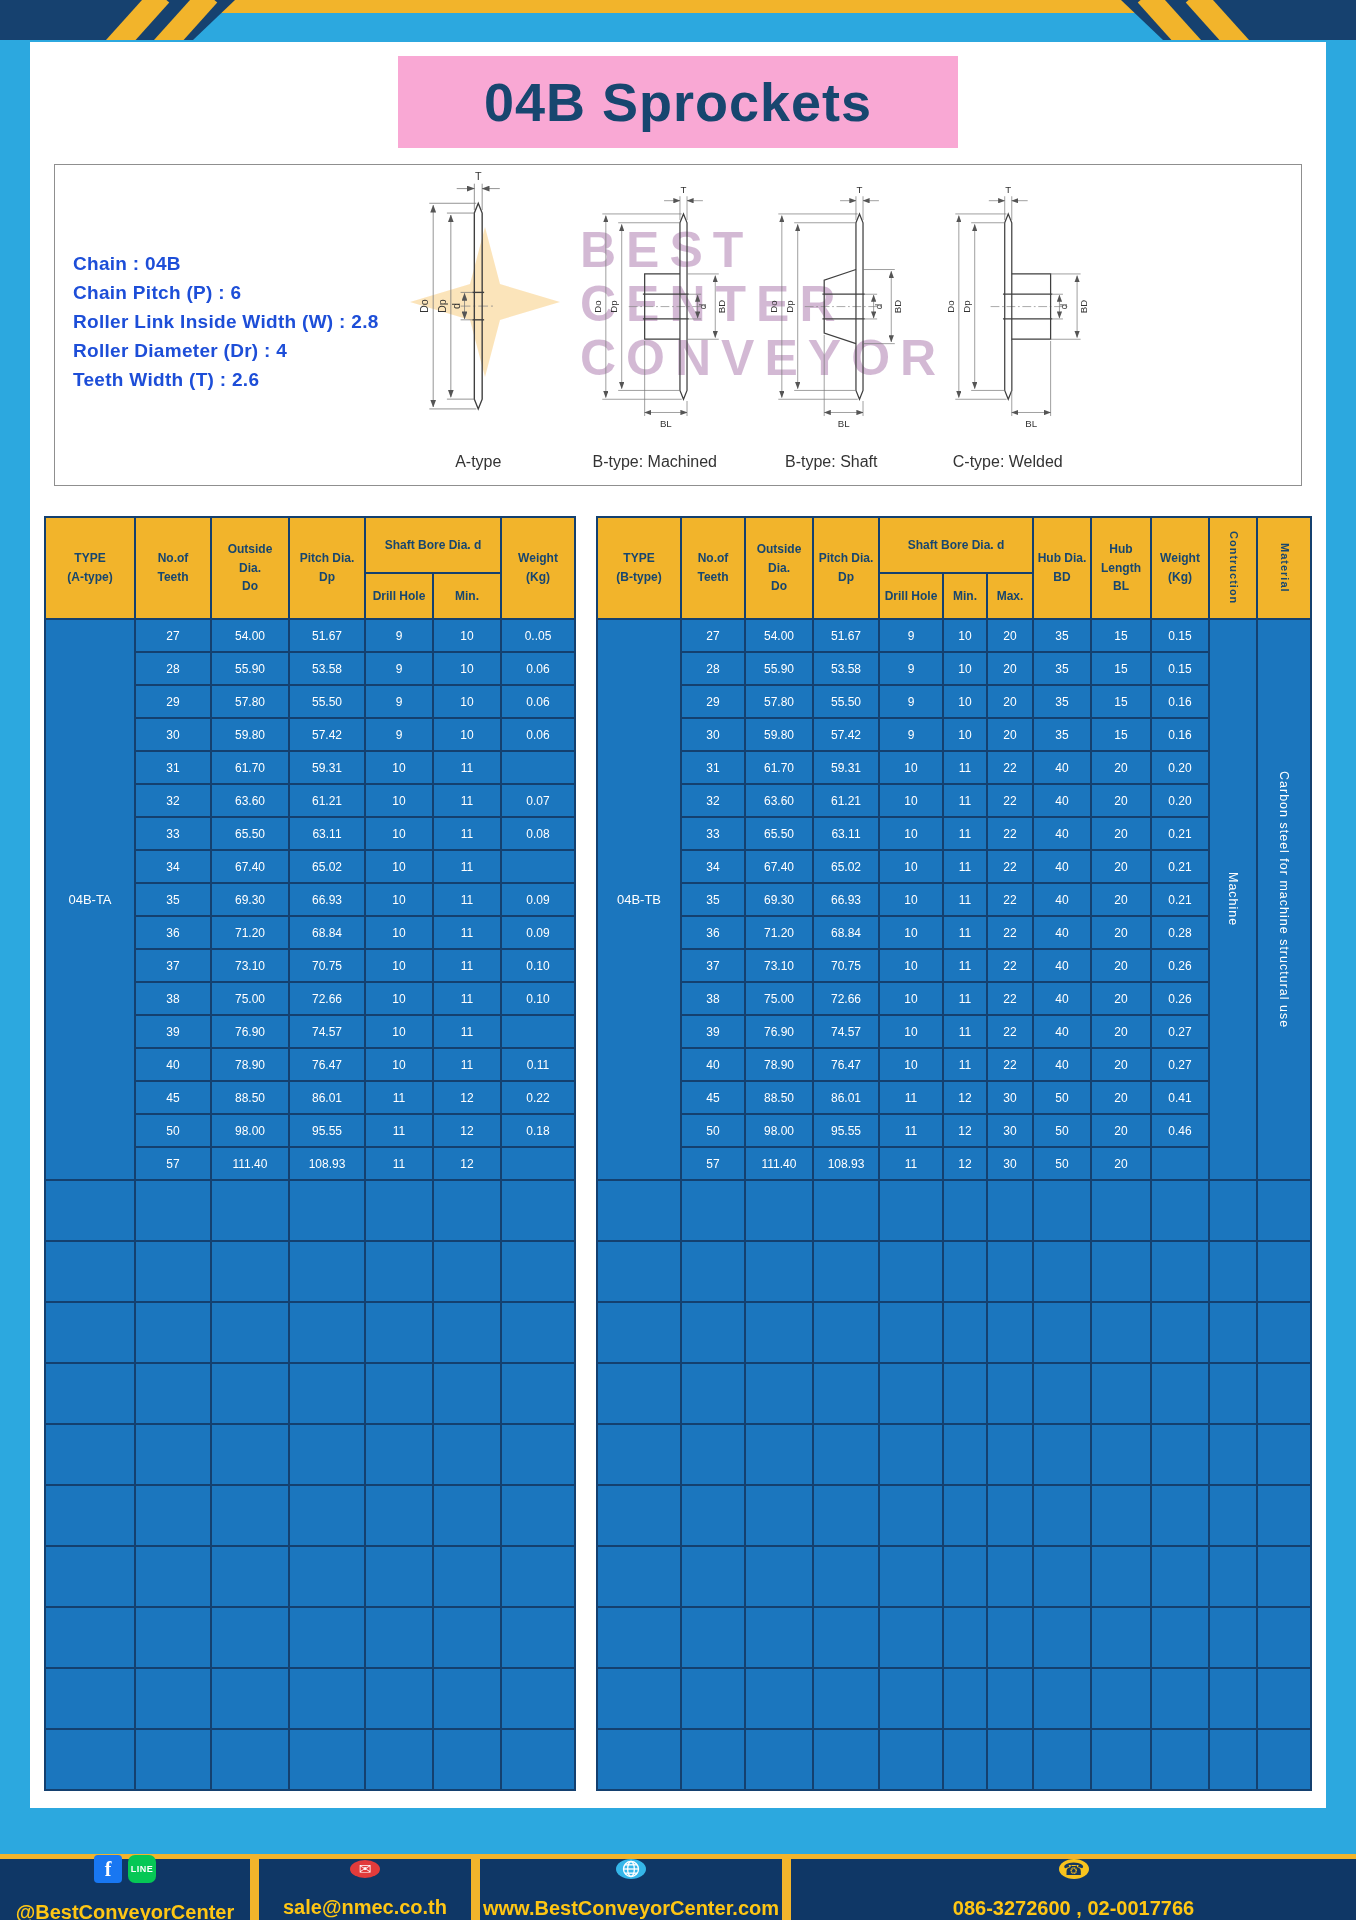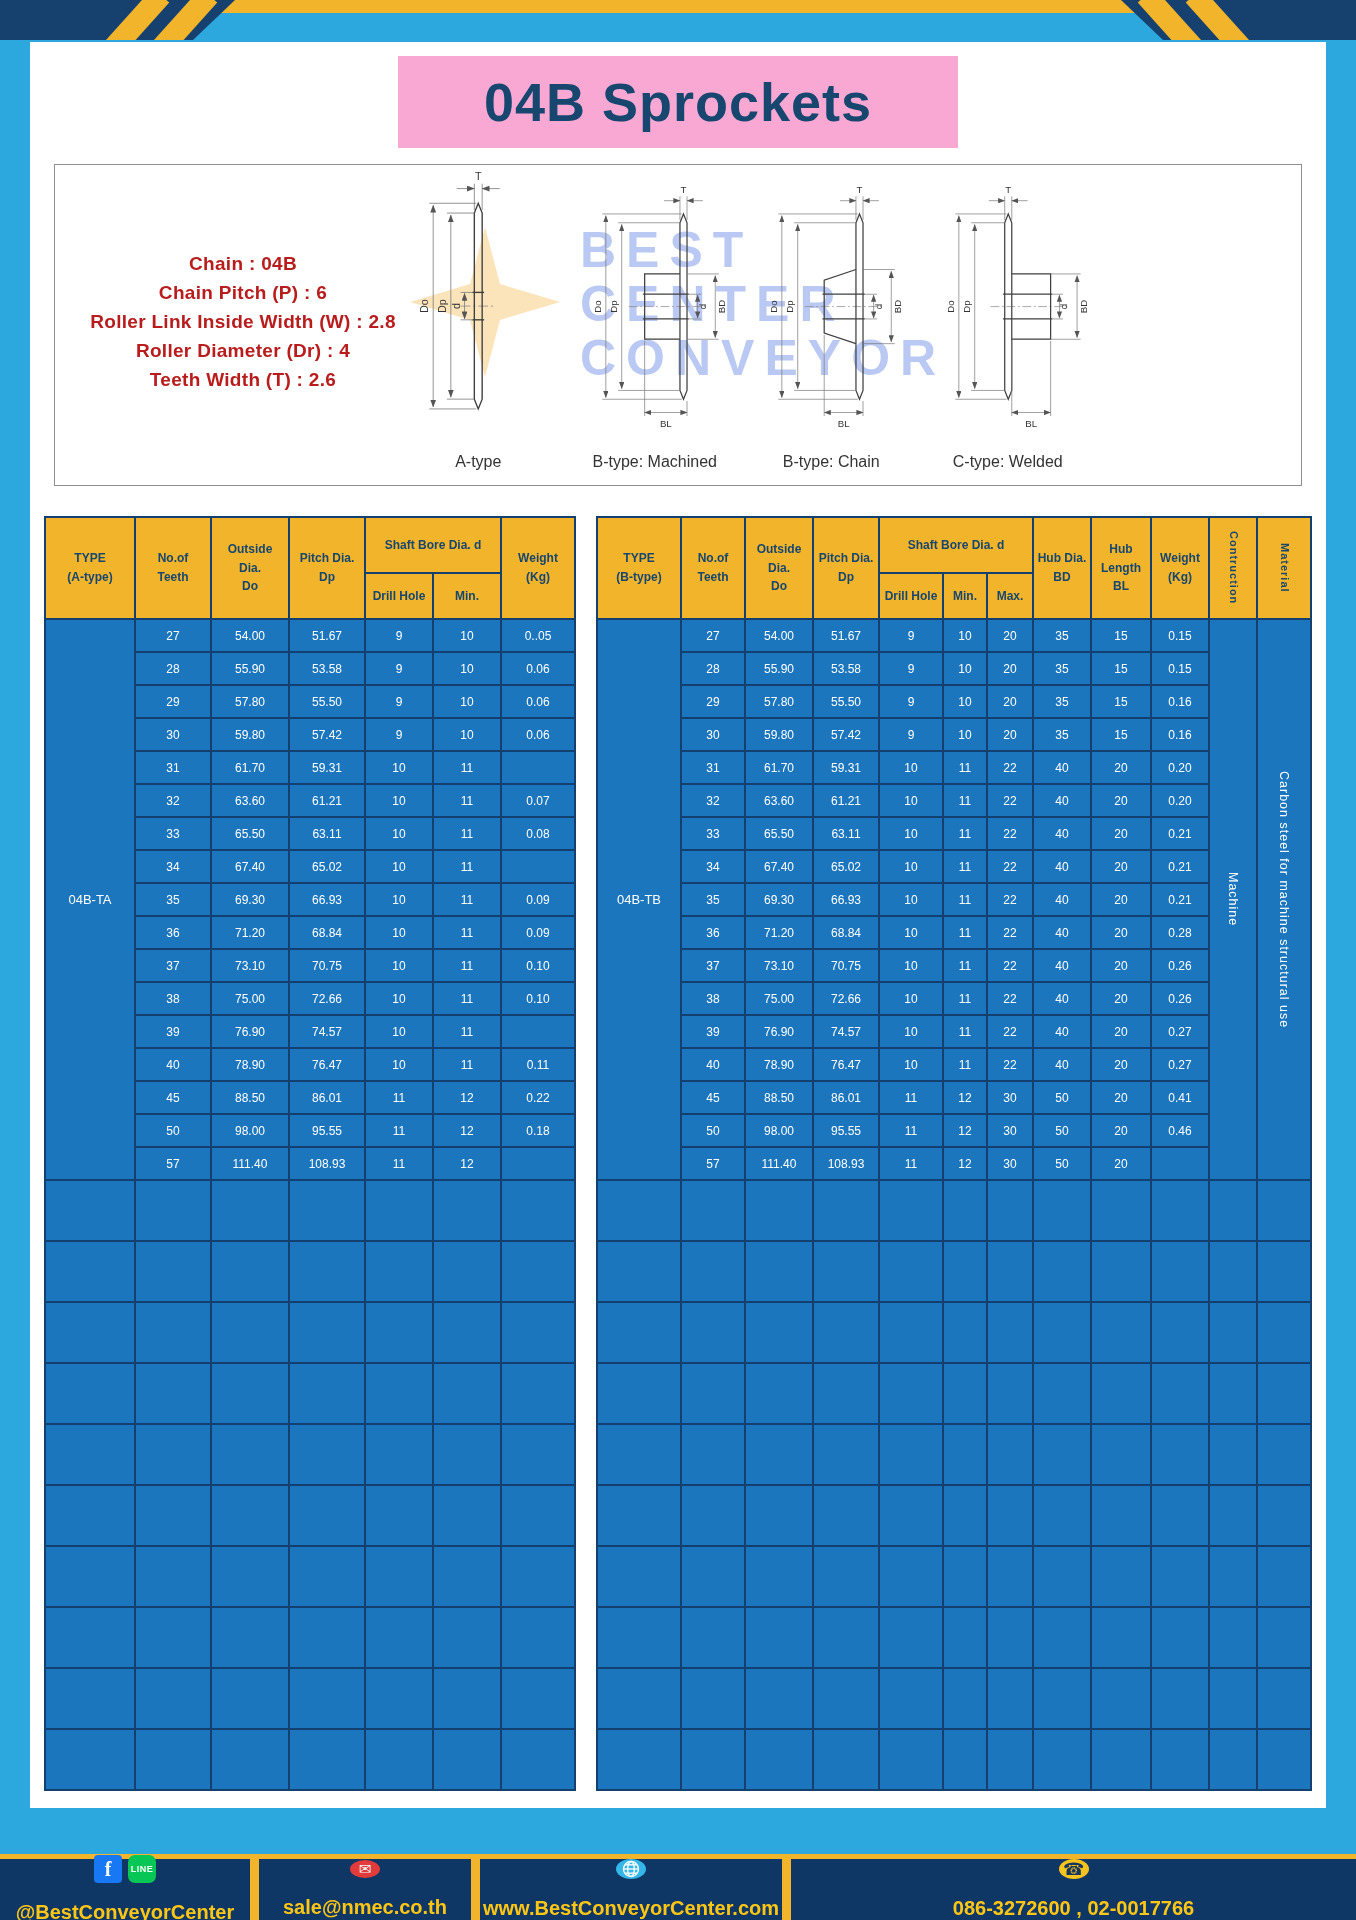--- a/index.html
+++ b/index.html
@@ -30,25 +30,25 @@
     width:560px; height:92px; background:#f9a8d4;
     display:flex; align-items:center; justify-content:center;
   }
   .title-box h1 { font-size:54px; font-weight:bold; color:#17466F; letter-spacing:1px; }
 
   
   .diagram { position:absolute; left:24px; right:24px; top:122px; height:322px; background:#fff; border:1px solid #8f8f8f; }
 
   .watermark { position:absolute; left:355px; top:58px; display:flex; align-items:center; gap:20px; opacity:0.30; pointer-events:none; }
   .wm-star svg { width:150px; height:150px; }
-  .wm-text { color:#1d4ed8; font-weight:bold; }
+  .wm-text { color:#701a75; font-weight:bold; }
   .wm-line { font-size:50px; letter-spacing:10px; line-height:1.08; }
 
   .specs { position:absolute; left:18px; top:88px; width:340px; }
-  .spec-line { font-size:19px; font-weight:bold; color:#b91c1c; margin-bottom:7px; letter-spacing:0.3px;text-align:center; }
+  .spec-line { font-size:19px; font-weight:bold; color:#1d4ed8; margin-bottom:7px; letter-spacing:0.3px; }
 
   .drawings { position:absolute; left:335px; top:4px; width:706px; height:310px; display:flex; }
   .drawing { flex:1; display:flex; flex-direction:column; align-items:center; }
   .drawing svg { flex:1; width:100%; }
   .drawing-label { height:26px; font-size:16px; color:#333; }
   .shape { stroke:#3f3f3f; stroke-width:1.4; fill:none; }
   .thin  { stroke:#777; stroke-width:0.8; fill:none; }
   .cl    { stroke:#888; stroke-width:0.8; stroke-dasharray:10 3 2 3; fill:none; }
   .drawing text { font-size:11px; fill:#333; font-family:"Liberation Sans", sans-serif; }
 
@@ -235,21 +235,21 @@
           <text x="158" y="140" text-anchor="middle" transform="rotate(-90 158 140)">d</text>
           <line class="thin" x1="136" y1="98" x2="172" y2="98"></line>
           <line class="thin" x1="136" y1="182" x2="172" y2="182"></line>
           <line class="thin" x1="168" y1="100" x2="168" y2="180" marker-start="url(#arw)" marker-end="url(#arw)"></line>
           <text x="179" y="140" text-anchor="middle" transform="rotate(-90 179 140)">BD</text>
           <line class="thin" x1="92" y1="172" x2="92" y2="264"></line>
           <line class="thin" x1="136" y1="247" x2="136" y2="264"></line>
           <line class="thin" x1="92" y1="260" x2="136" y2="260" marker-start="url(#arw)" marker-end="url(#arw)"></line>
           <text x="114" y="277" text-anchor="middle">BL</text>
         </svg>
-        <div class="drawing-label">B-type: Chain</div>
+        <div class="drawing-label">B-type: Shaft</div>
       </div>
 
       <div class="drawing">
         <svg viewBox="0 0 200 290">
           <line class="cl" x1="80" y1="140" x2="170" y2="140"></line>
           <path class="shape" d="M96,45 L100,35 L104,45 L104,235 L100,245 L96,235 Z"></path>
           <path class="shape" d="M104,103 L148,103 L148,177 L104,177"></path>
           <line class="shape" x1="94" y1="126" x2="150" y2="126"></line>
           <line class="shape" x1="94" y1="154" x2="150" y2="154"></line>
           <line class="thin" x1="96" y1="42" x2="96" y2="15"></line>

